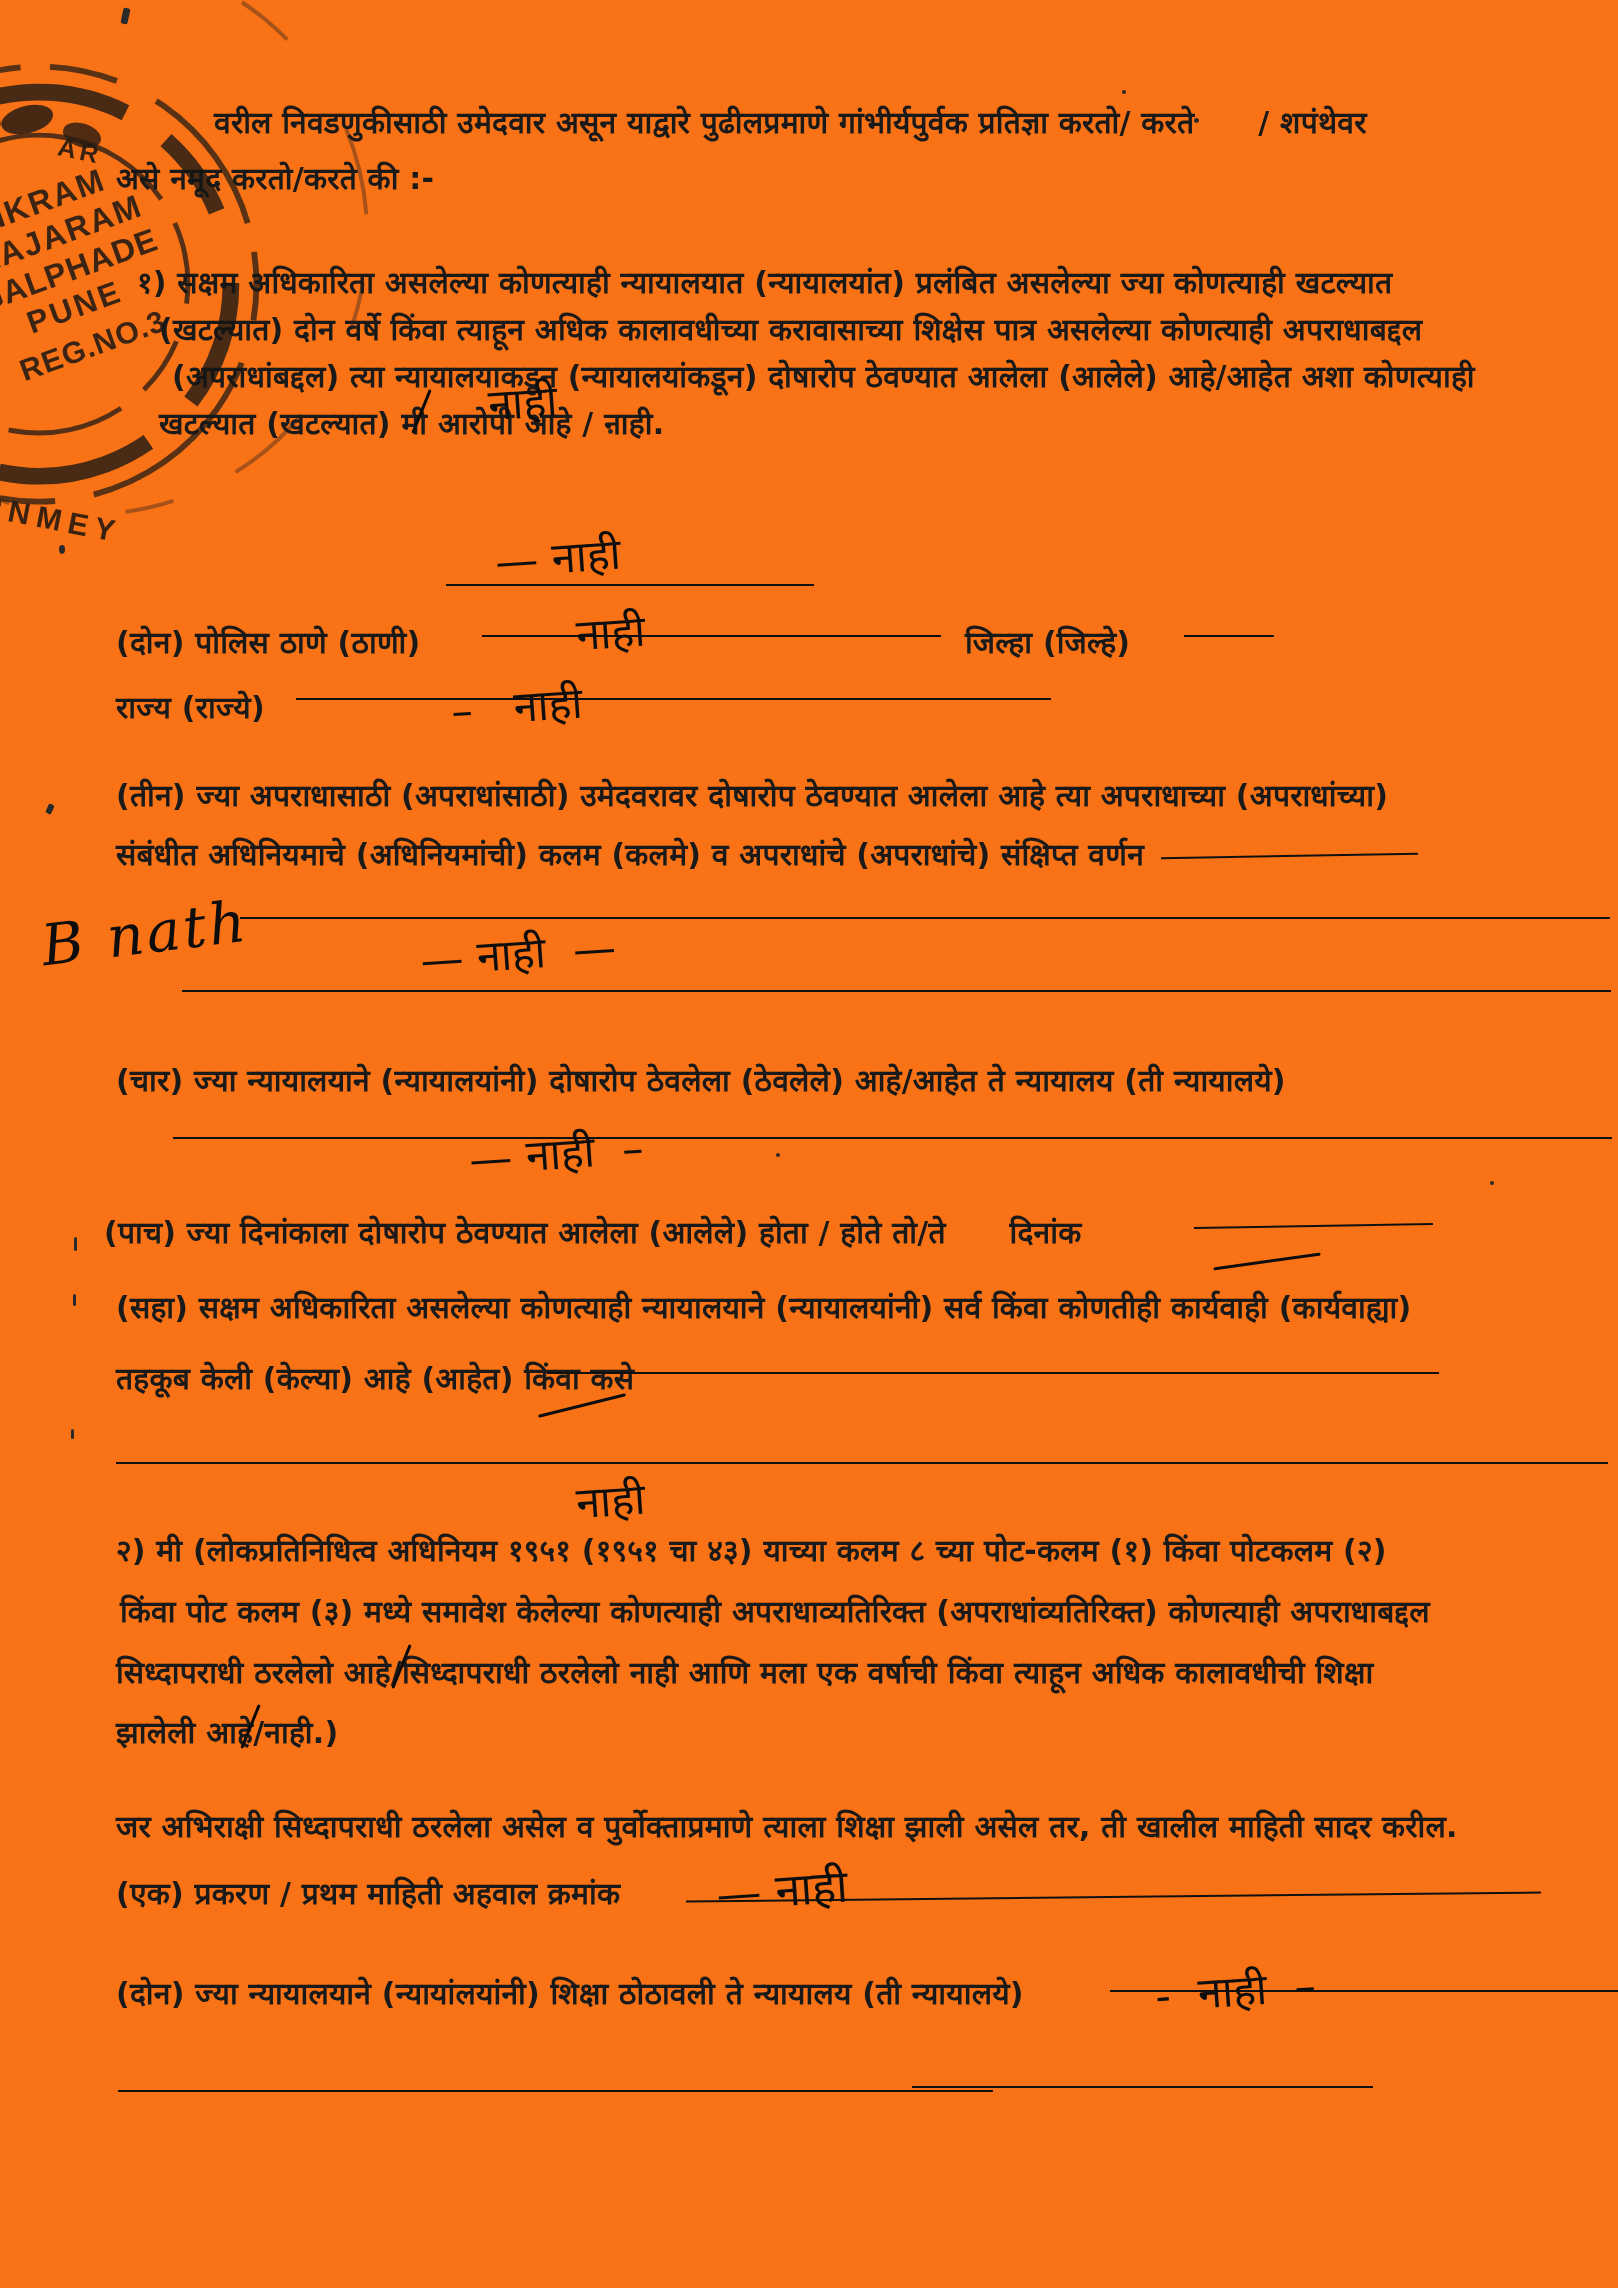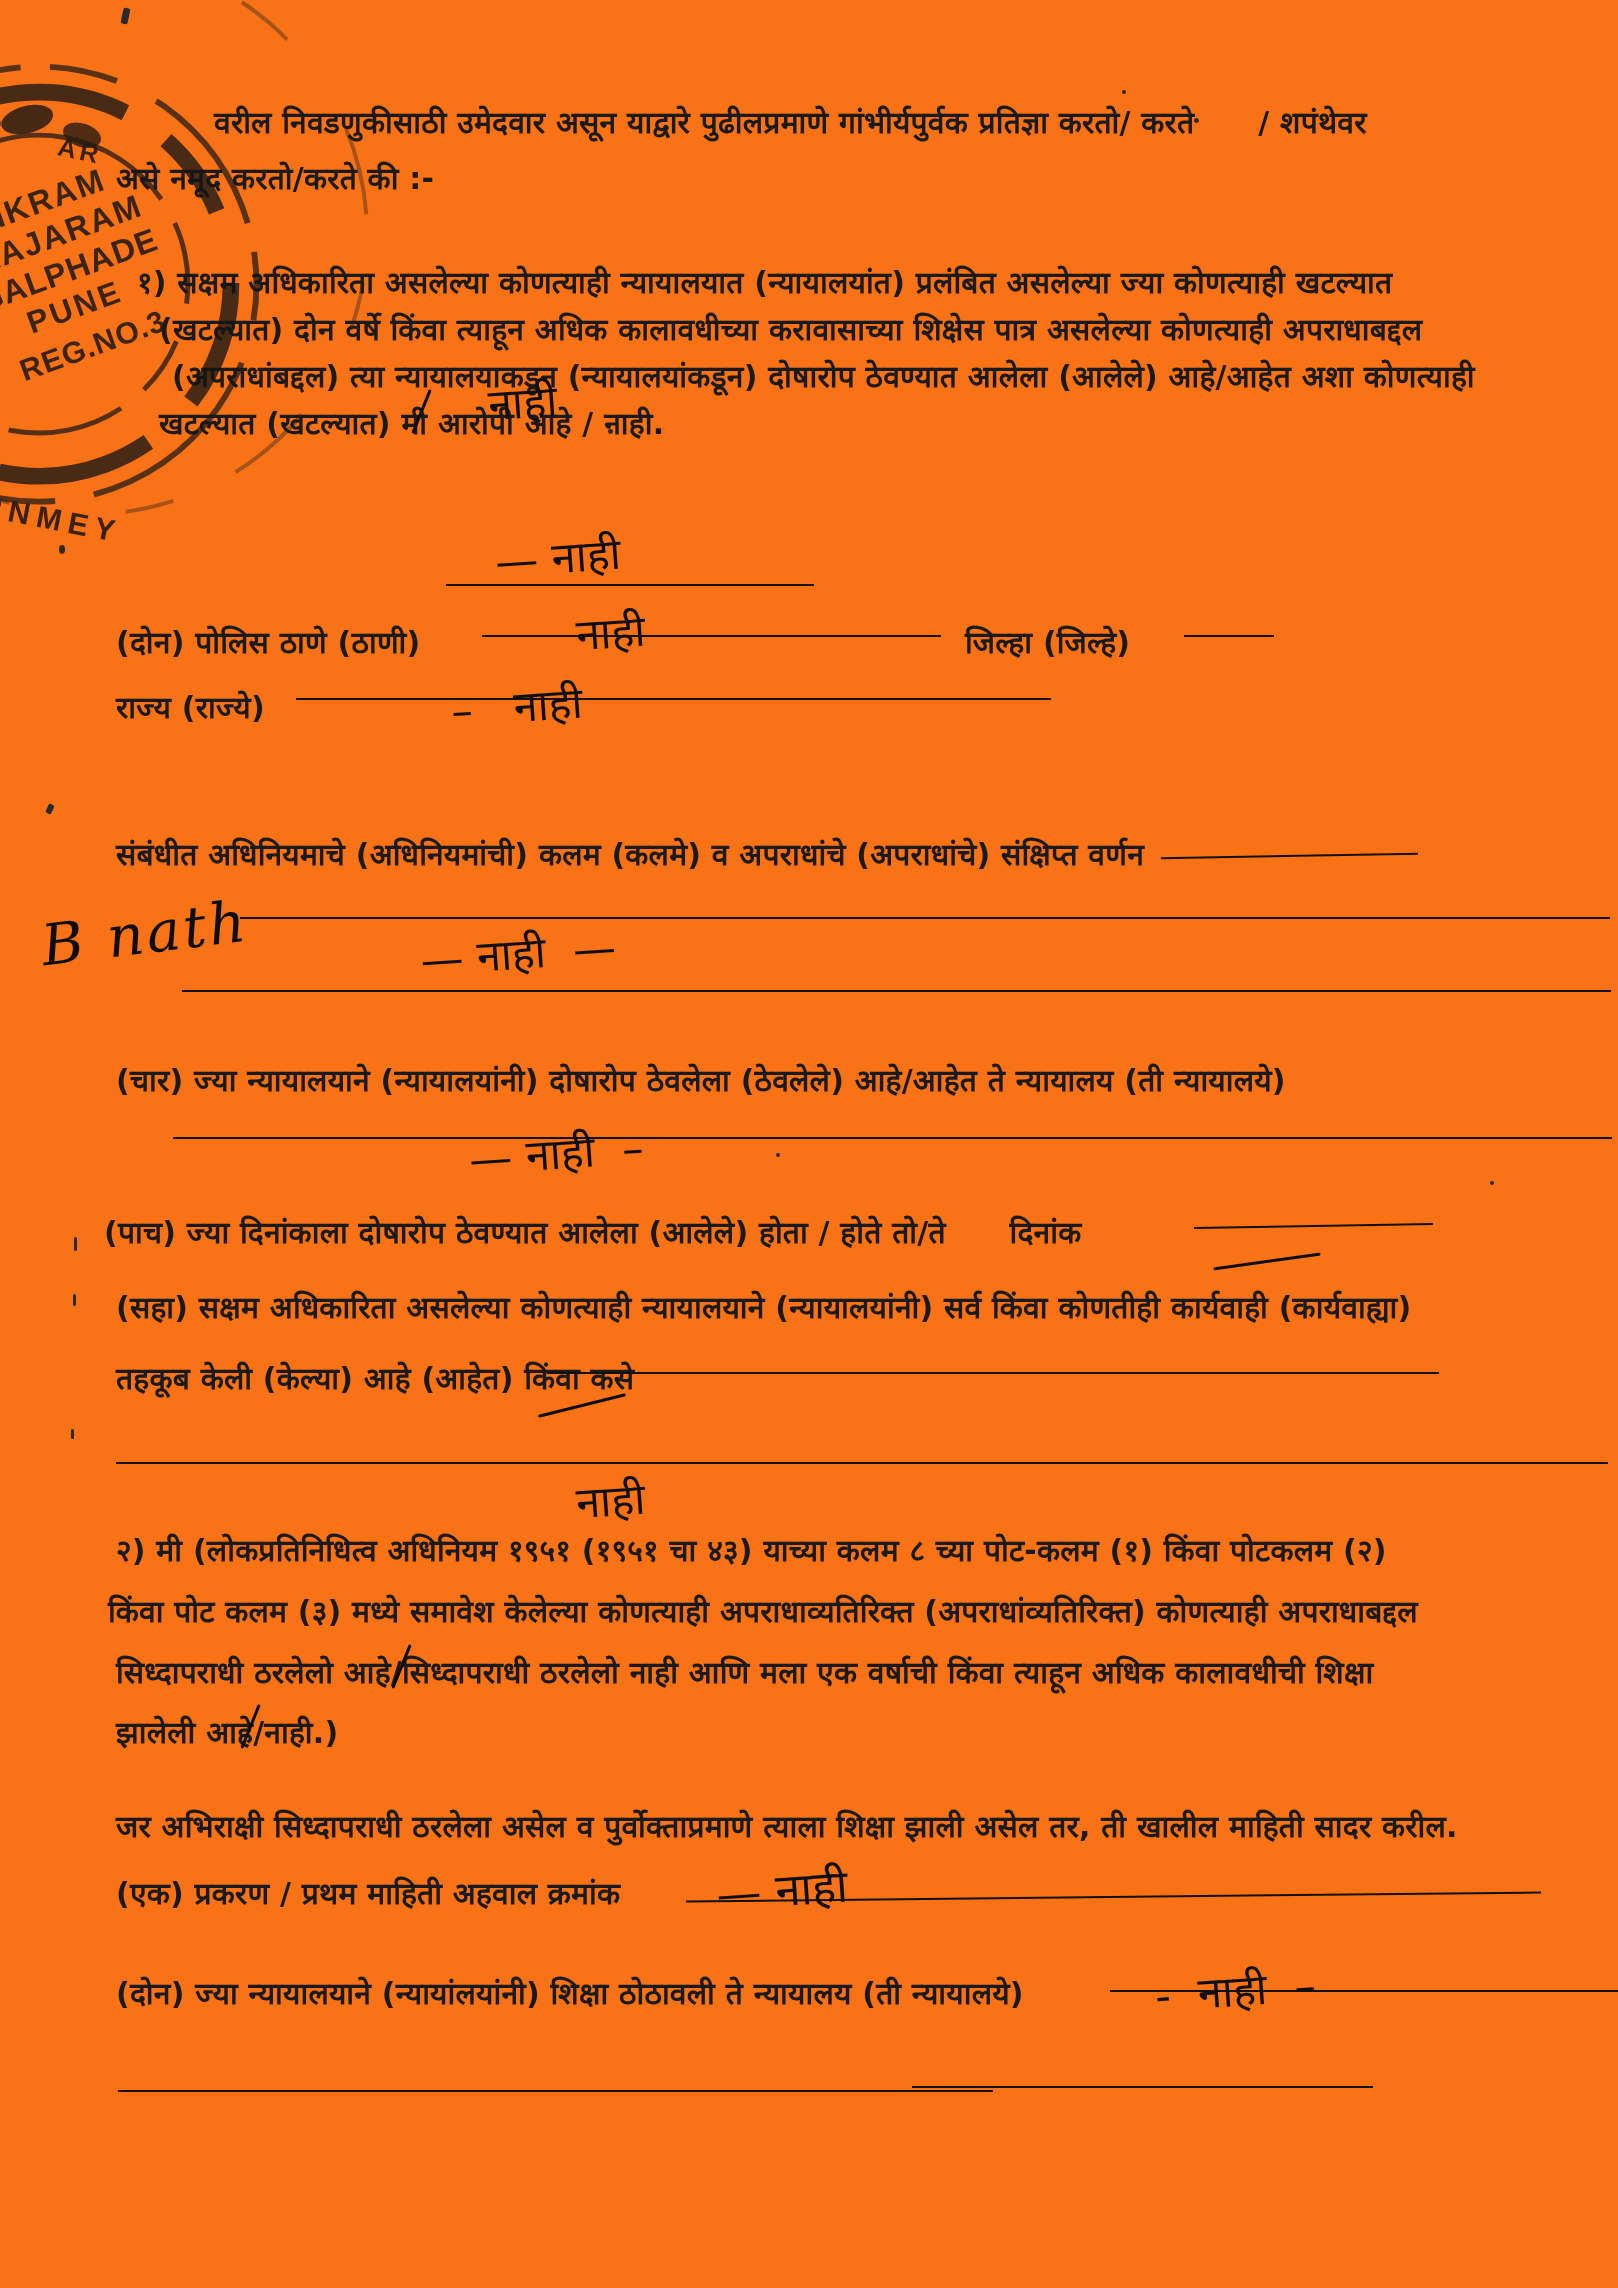--- a/index.html
+++ b/index.html
@@ -92,20 +92,21 @@
   <div class="line" style="left:116px;top:621px;">(दोन) पोलिस ठाणे (ठाणी)</div>
   <div class="rule" style="left:482px;top:635px;width:459px;"></div>
   <div class="hw" style="left:576px;top:602px;">नाही</div>
   <div class="line" style="left:965px;top:621px;">जिल्हा (जिल्हे)</div>
   <div class="rule" style="left:1184px;top:635px;width:90px;"></div>
 
   <div class="line" style="left:116px;top:686px;">राज्य (राज्ये)</div>
   <div class="rule" style="left:296px;top:698px;width:755px;"></div>
   <div class="hw" style="left:451px;top:676px;">–   नाही</div>
 
+  <div class="line" style="left:116px;top:774px;">(तीन) ज्या अपराधासाठी (अपराधांसाठी) उमेदवरावर दोषारोप ठेवण्यात आलेला आहे त्या अपराधाच्या (अपराधांच्या)</div>
   <div class="line" style="left:116px;top:833px;">संबंधीत अधिनियमाचे (अधिनियमांची) कलम (कलमे) व अपराधांचे (अपराधांचे) संक्षिप्त वर्णन</div>
   <div class="rule" style="left:1161px;top:855px;width:257px;transform:rotate(-1deg);"></div>
 
   <div class="rule" style="left:240px;top:917px;width:1370px;"></div>
   <div class="sig" style="left:41px;top:900px;">B nath</div>
   <div class="hw" style="left:420px;top:923px;">— नाही  —</div>
   <div class="rule" style="left:182px;top:990px;width:1429px;"></div>
 
   <div class="line" style="left:116px;top:1059px;">(चार) ज्या न्यायालयाने (न्यायालयांनी) दोषारोप ठेवलेला (ठेवलेले) आहे/आहेत ते न्यायालय (ती न्यायालये)</div>
   <div class="rule" style="left:173px;top:1137px;width:1439px;"></div>
@@ -117,21 +118,21 @@
 
   <div class="line" style="left:116px;top:1286px;">(सहा) सक्षम अधिकारिता असलेल्या कोणत्याही न्यायालयाने (न्यायालयांनी) सर्व किंवा कोणतीही कार्यवाही (कार्यवाह्या)</div>
   <div class="line" style="left:116px;top:1357px;">तहकूब केली (केल्या) आहे (आहेत) किंवा कसे</div>
   <div class="rule" style="left:547px;top:1372px;width:892px;"></div>
   <div class="hwdash" style="left:537px;top:1404px;width:90px;transform:rotate(-14deg);"></div>
 
   <div class="rule" style="left:116px;top:1462px;width:1492px;"></div>
   <div class="hw" style="left:576px;top:1470px;">नाही</div>
 
   <div class="line" style="left:116px;top:1529px;">२) मी (लोकप्रतिनिधित्व अधिनियम १९५१ (१९५१ चा ४३) याच्या कलम ८ च्या पोट-कलम (१) किंवा पोटकलम (२)</div>
-  <div class="line" style="left:108px;top:1590px;">किंवा पोट कलम (३) मध्ये समावेश केलेल्या कोणत्याही अपराधाव्यतिरिक्त (अपराधांव्यतिरिक्त) कोणत्याही अपराधाबद्दल</div>
+  <div class="line" style="left:120px;top:1590px;">किंवा पोट कलम (३) मध्ये समावेश केलेल्या कोणत्याही अपराधाव्यतिरिक्त (अपराधांव्यतिरिक्त) कोणत्याही अपराधाबद्दल</div>
   <div class="line" style="left:116px;top:1651px;">सिध्दापराधी ठरलेलो आहे/सिध्दापराधी ठरलेलो नाही आणि मला एक वर्षाची किंवा त्याहून अधिक कालावधीची शिक्षा</div>
   <div class="slash" style="left:400px;top:1643px;"></div>
   <div class="line" style="left:116px;top:1711px;">झालेली आहे/नाही.)</div>
   <div class="slash" style="left:249px;top:1703px;"></div>
 
   <div class="line" style="left:116px;top:1805px;">जर अभिराक्षी सिध्दापराधी ठरलेला असेल व पुर्वोक्ताप्रमाणे त्याला शिक्षा झाली असेल तर, ती खालील माहिती सादर करील.</div>
 
   <div class="line" style="left:116px;top:1872px;">(एक) प्रकरण / प्रथम माहिती अहवाल क्रमांक</div>
   <div class="rule" style="left:686px;top:1896px;width:855px;transform:rotate(-0.6deg);"></div>
   <div class="hw" style="left:716px;top:1858px;font-size:45px;">— नाही</div>

